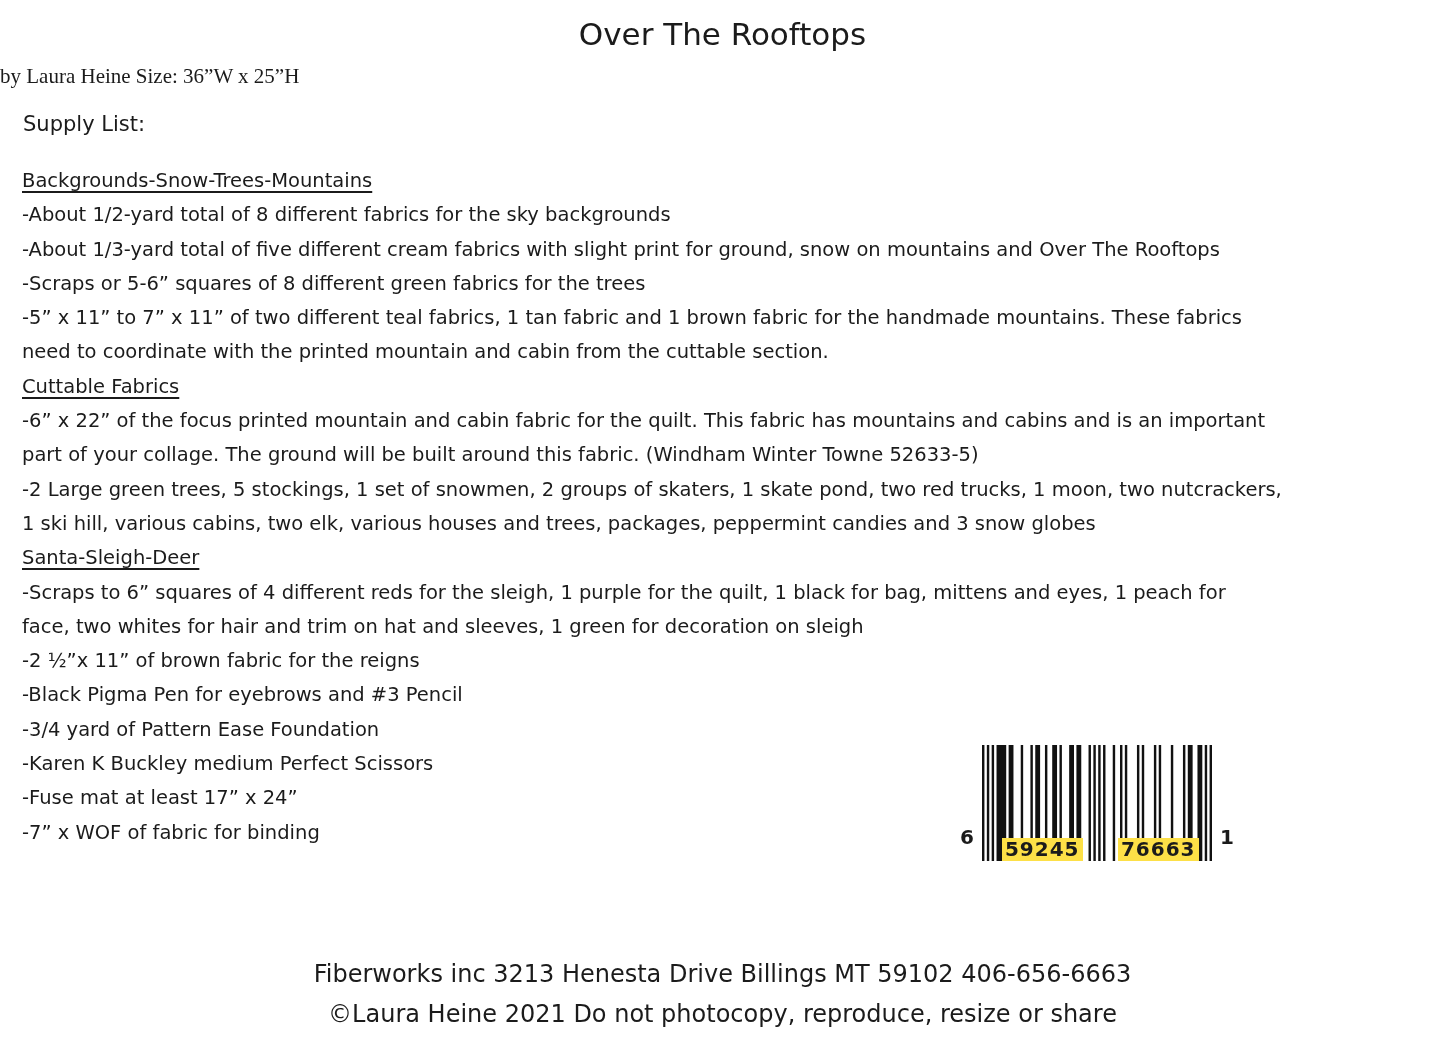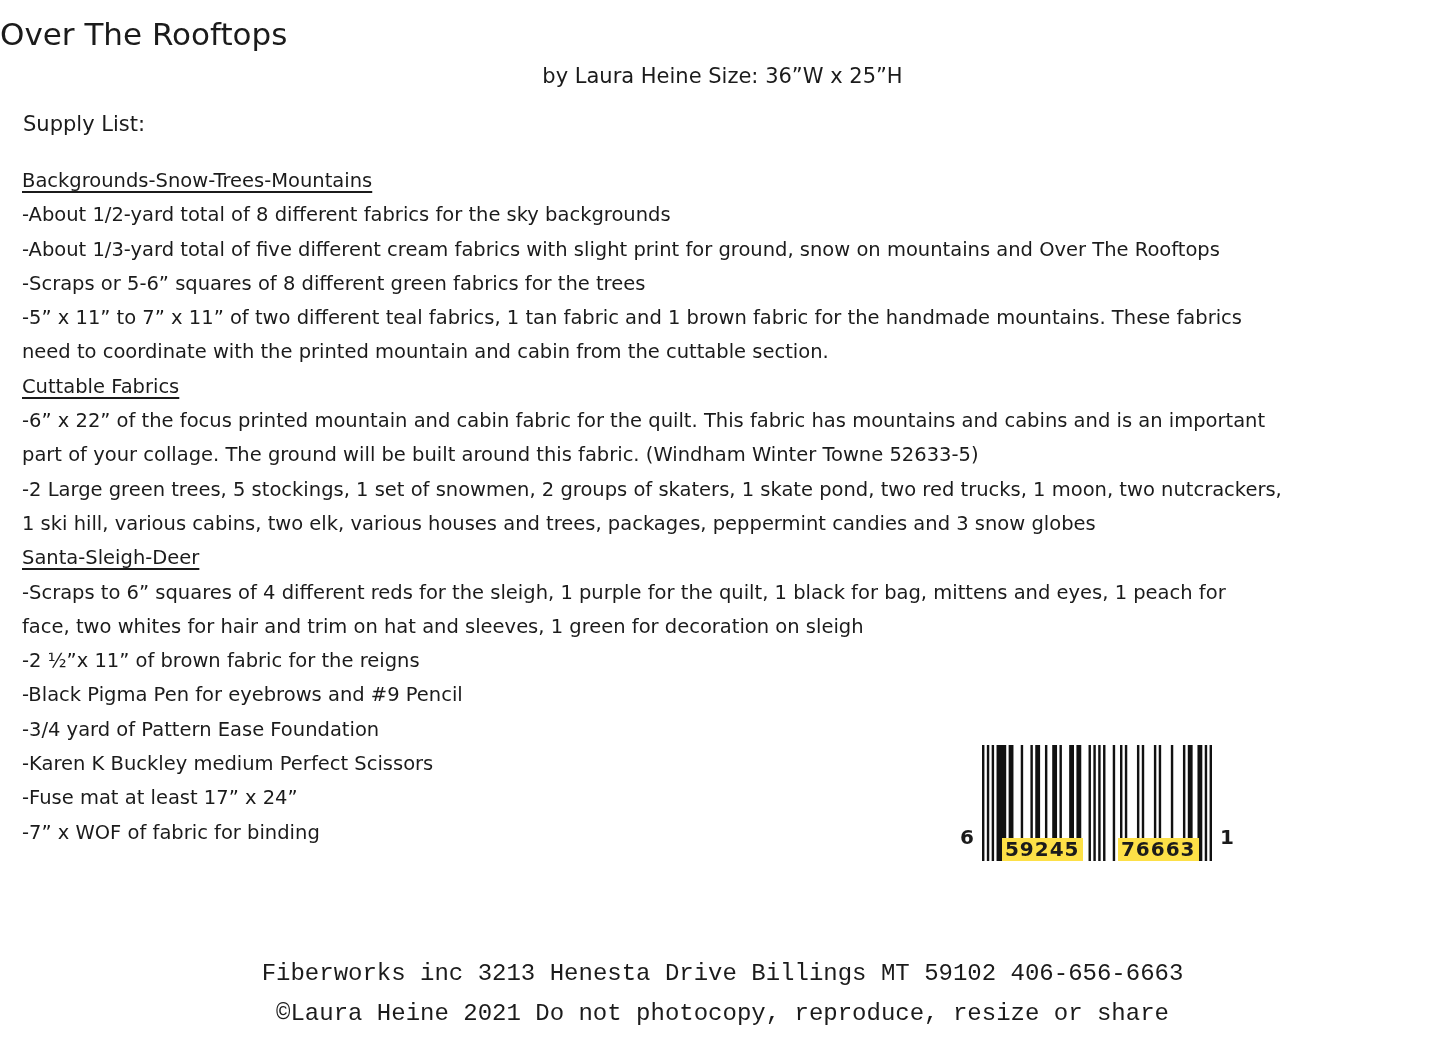--- a/index.html
+++ b/index.html
@@ -6,27 +6,28 @@
   .page{
     position:relative;
     width:1445px;height:1037px;
     background:#ffffff;
     color:#1b1b1b;
     font-family:"DejaVu Sans",sans-serif;
     overflow:hidden;
   }
   .title{
     position:absolute;top:16px;left:0;width:100%;
-    text-align:left;font-size:31px;line-height:1.2;
+    text-align:center;font-size:31px;line-height:1.2;
     white-space:nowrap;
   }
   .subtitle{
     position:absolute;top:64px;left:0;width:100%;
-    text-align:center;font-size:21px;line-height:1.2;
+    font-size:21px;line-height:1.2;
     white-space:nowrap;
+    font-family:Liberation Serif, serif;
   }
   .supply-heading{
     position:absolute;top:112px;left:23px;
     font-size:21px;line-height:1.2;white-space:nowrap;
   }
   .content{
     position:absolute;top:164px;left:22px;right:10px;
     font-size:19.5px;line-height:34.3px;
   }
   .sec-heading{
@@ -51,21 +52,21 @@
     background:#fde047;
     font-weight:700;font-size:20px;line-height:23px;
     letter-spacing:1px;padding:0 3px;
   }
   .bc-num.left{left:20px;}
   .bc-num.right{left:136px;}
   .footer{
     position:absolute;top:954px;left:0;width:100%;
     text-align:center;font-size:24px;line-height:40px;
   }
-  .footer div{white-space:nowrap;font-family:Liberation Mono, monospace;}
+  .footer div{white-space:nowrap;}
 </style>
 </head>
 <body>
 
 <div class="page">
 
   <div class="title">Over The Rooftops</div>
   <div class="subtitle">by Laura Heine Size: 36”W x 25”H</div>
   <div class="supply-heading">Supply List:</div>
 
@@ -78,21 +79,21 @@
       <div class="line">need to coordinate with the printed mountain and cabin from the cuttable section.</div>
       <div class="sec-heading">Cuttable Fabrics</div>
       <div class="line">-6” x 22” of the focus printed mountain and cabin fabric for the quilt. This fabric has mountains and cabins and is an important</div>
       <div class="line">part of your collage. The ground will be built around this fabric. (Windham Winter Towne 52633-5)</div>
       <div class="line">-2 Large green trees, 5 stockings, 1 set of snowmen, 2 groups of skaters, 1 skate pond, two red trucks, 1 moon, two nutcrackers,</div>
       <div class="line">1 ski hill, various cabins, two elk, various houses and trees, packages, peppermint candies and 3 snow globes</div>
       <div class="sec-heading">Santa-Sleigh-Deer</div>
       <div class="line">-Scraps to 6” squares of 4 different reds for the sleigh, 1 purple for the quilt, 1 black for bag, mittens and eyes, 1 peach for</div>
       <div class="line">face, two whites for hair and trim on hat and sleeves, 1 green for decoration on sleigh</div>
       <div class="line">-2 ½”x 11” of brown fabric for the reigns</div>
-      <div class="line">-Black Pigma Pen for eyebrows and #9 Pencil</div>
+      <div class="line">-Black Pigma Pen for eyebrows and #3 Pencil</div>
       <div class="line">-3/4 yard of Pattern Ease Foundation</div>
       <div class="line">-Karen K Buckley medium Perfect Scissors</div>
       <div class="line">-Fuse mat at least 17” x 24”</div>
       <div class="line">-7” x WOF of fabric for binding</div>
     </div>
 
   <div class="barcode">
     <span class="bc-digit">6</span>
     <div class="bars">
       <svg id="bc-svg" width="230" height="116" viewBox="0 0 230 116">

